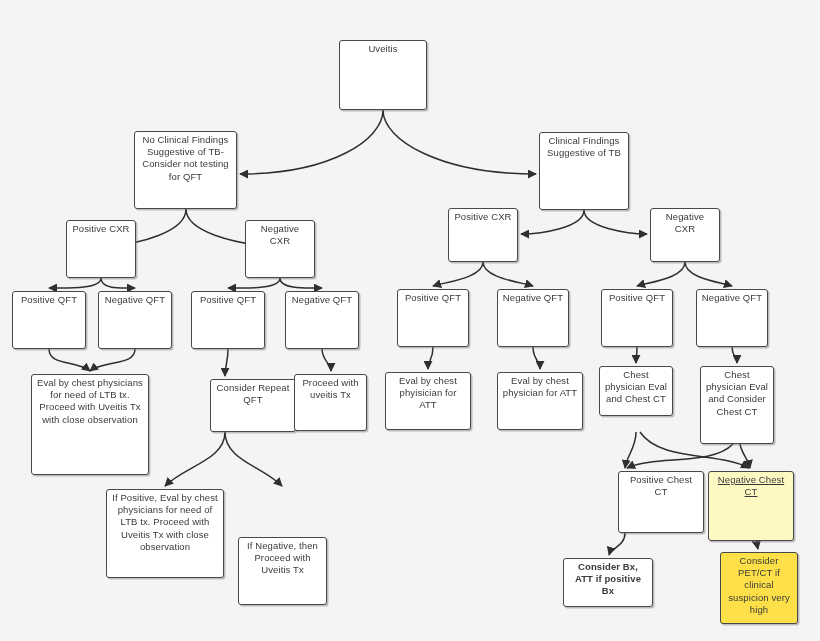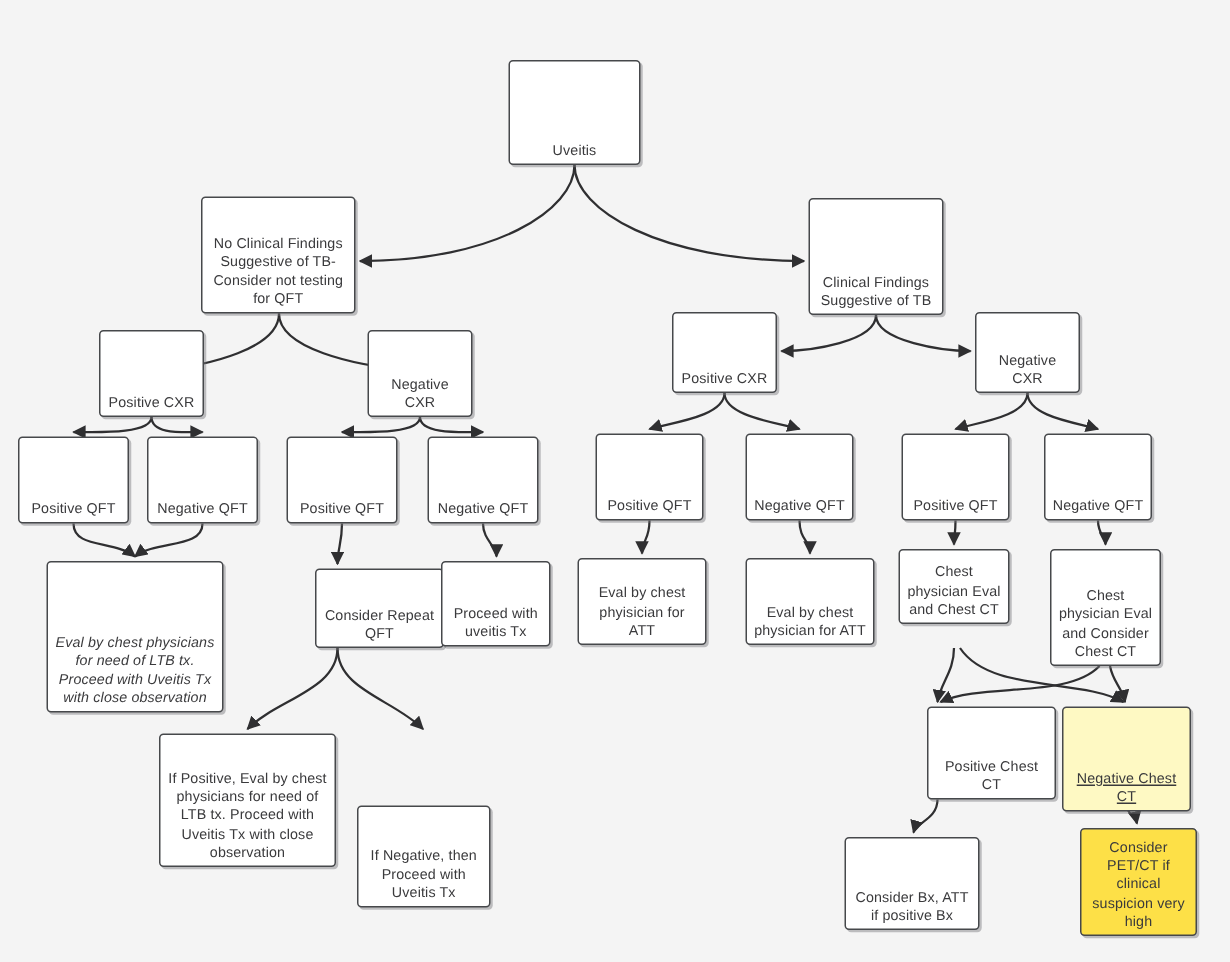--- a/index.html
+++ b/index.html
@@ -26,21 +26,21 @@
     width: 820px;
     height: 641px;
   }
   .node {
     position: absolute;
     box-sizing: border-box;
     background: #ffffff;
     border: 1.6px solid #46484b;
     border-radius: 3px;
     display: flex;
-    align-items: flex-end;
+    align-items: flex-start;
     justify-content: center;
     text-align: center;
     color: #3a3a3c;
     font-size: 9.5px;
     line-height: 12.2px;
     letter-spacing: 0.1px;
     box-shadow: 1.5px 1.5px 0 rgba(120,120,125,0.45);
     padding: 2px 4px;
     z-index: 2;
   }
@@ -128,21 +128,21 @@
       </div>
       <div class="node" style="left: 497px; top: 289px; width: 72px; height: 58px; background: rgb(255, 255, 255); border-color: rgb(70, 72, 75); color: rgb(58, 58, 60);">
         <span>Negative QFT</span>
       </div>
       <div class="node" style="left: 601px; top: 289px; width: 72px; height: 58px; background: rgb(255, 255, 255); border-color: rgb(70, 72, 75); color: rgb(58, 58, 60);">
         <span>Positive QFT</span>
       </div>
       <div class="node" style="left: 696px; top: 289px; width: 72px; height: 58px; background: rgb(255, 255, 255); border-color: rgb(70, 72, 75); color: rgb(58, 58, 60);">
         <span>Negative QFT</span>
       </div>
-      <div class="node" style="left: 31px; top: 374px; width: 118px; height: 101px; background: rgb(255, 255, 255); border-color: rgb(70, 72, 75); color: rgb(58, 58, 60); font-style: italic;">
+      <div class="node" style="left: 31px; top: 374px; width: 118px; height: 101px; background: rgb(255, 255, 255); border-color: rgb(70, 72, 75); color: rgb(58, 58, 60);">
         <span>Eval by chest physicians for need of LTB tx. Proceed with Uveitis Tx with close observation</span>
       </div>
       <div class="node" style="left: 182px; top: 379px; width: 86px; height: 53px; background: rgb(255, 255, 255); border-color: rgb(70, 72, 75); color: rgb(58, 58, 60); margin-left: 28px;">
         <span>Consider Repeat QFT</span>
       </div>
       <div class="node" style="left: 294px; top: 374px; width: 73px; height: 57px; background: rgb(255, 255, 255); border-color: rgb(70, 72, 75); color: rgb(58, 58, 60);">
         <span>Proceed with uveitis Tx</span>
       </div>
       <div class="node" style="left: 106px; top: 489px; width: 118px; height: 89px; background: rgb(255, 255, 255); border-color: rgb(70, 72, 75); color: rgb(58, 58, 60);">
         <span>If Positive, Eval by chest physicians for need of LTB tx. Proceed with Uveitis Tx with close observation</span>
@@ -161,20 +161,20 @@
       </div>
       <div class="node" style="left: 700px; top: 366px; width: 74px; height: 78px; background: rgb(255, 255, 255); border-color: rgb(70, 72, 75); color: rgb(58, 58, 60);">
         <span>Chest physician Eval and Consider Chest CT</span>
       </div>
       <div class="node" style="left: 618px; top: 471px; width: 86px; height: 62px; background: rgb(255, 255, 255); border-color: rgb(70, 72, 75); color: rgb(58, 58, 60);">
         <span>Positive Chest CT</span>
       </div>
       <div class="node" style="left: 708px; top: 471px; width: 86px; height: 70px; background: #fef9c3; border-color: rgb(70, 72, 75); color: rgb(58, 58, 60); text-decoration: underline;">
         <span>Negative Chest CT</span>
       </div>
-      <div class="node" style="left: 563px; top: 558px; width: 90px; height: 62px; background: rgb(255, 255, 255); border-color: rgb(70, 72, 75); color: rgb(58, 58, 60);">
+      <div class="node" style="left: 563px; top: 558px; width: 90px; height: 49px; background: rgb(255, 255, 255); border-color: rgb(70, 72, 75); color: rgb(58, 58, 60); font-weight: bold;">
         <span>Consider Bx, ATT if positive Bx</span>
       </div>
       <div class="node" style="left: 720px; top: 552px; width: 78px; height: 72px; background: #fde047; border-color: rgb(70, 72, 75); color: rgb(58, 58, 60);">
         <span>Consider PET/CT if clinical suspicion very high</span>
       </div>
     </div>
 </div>
 
 </body></html>

